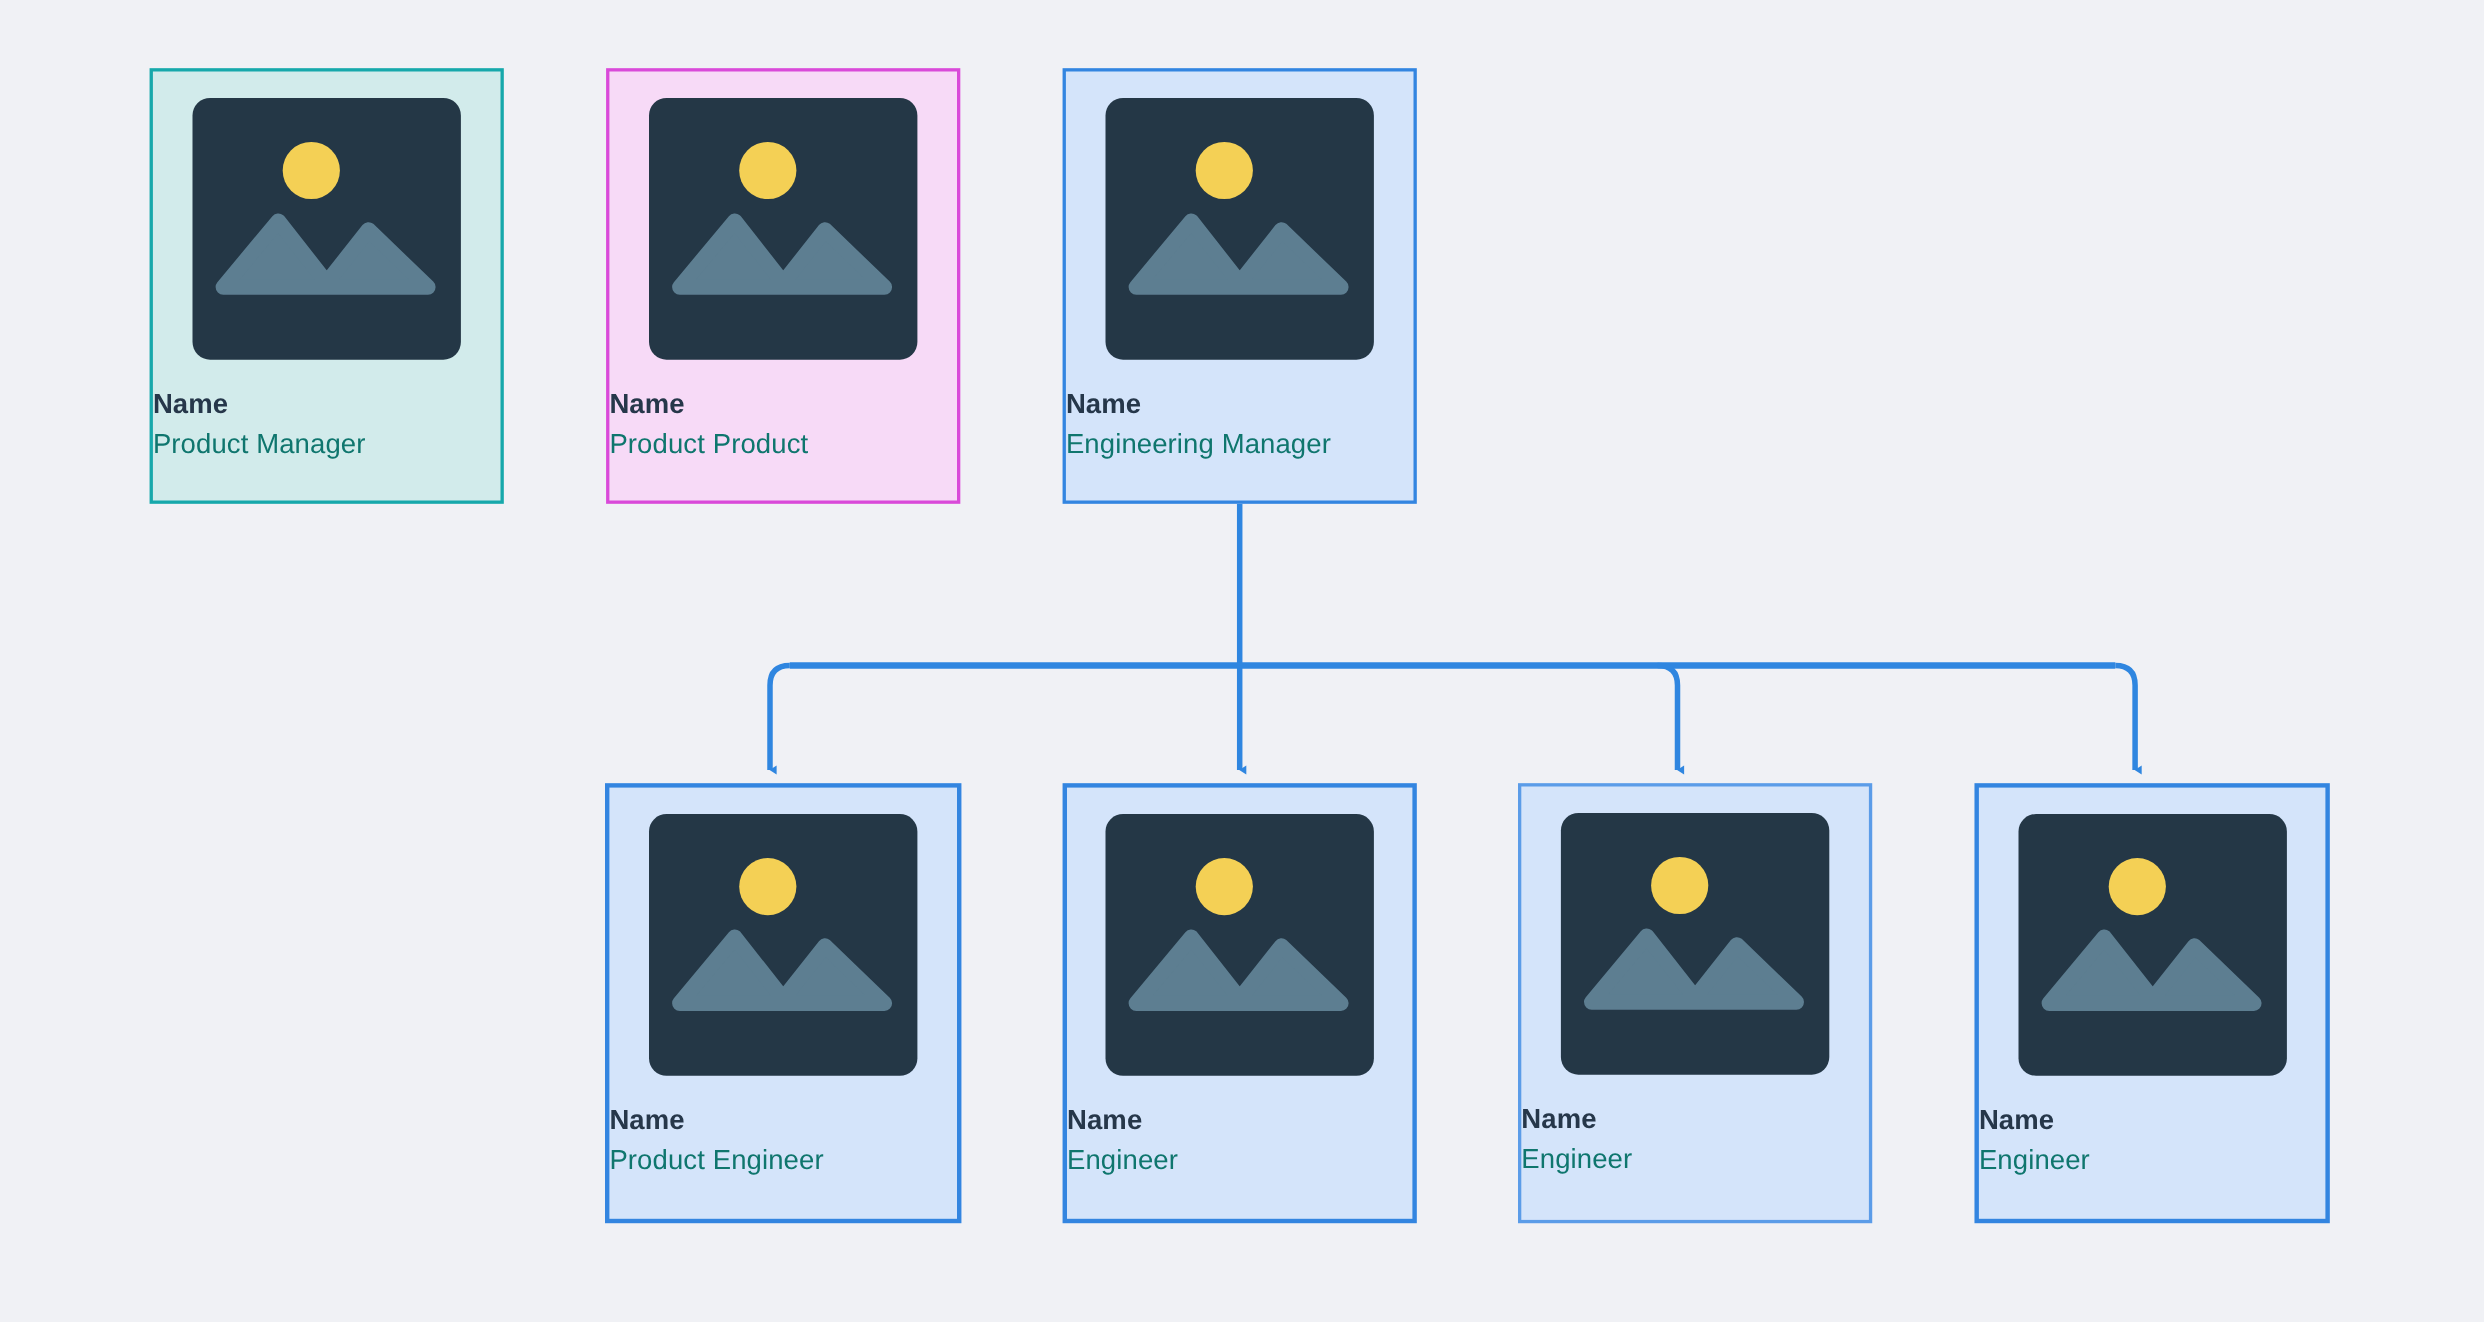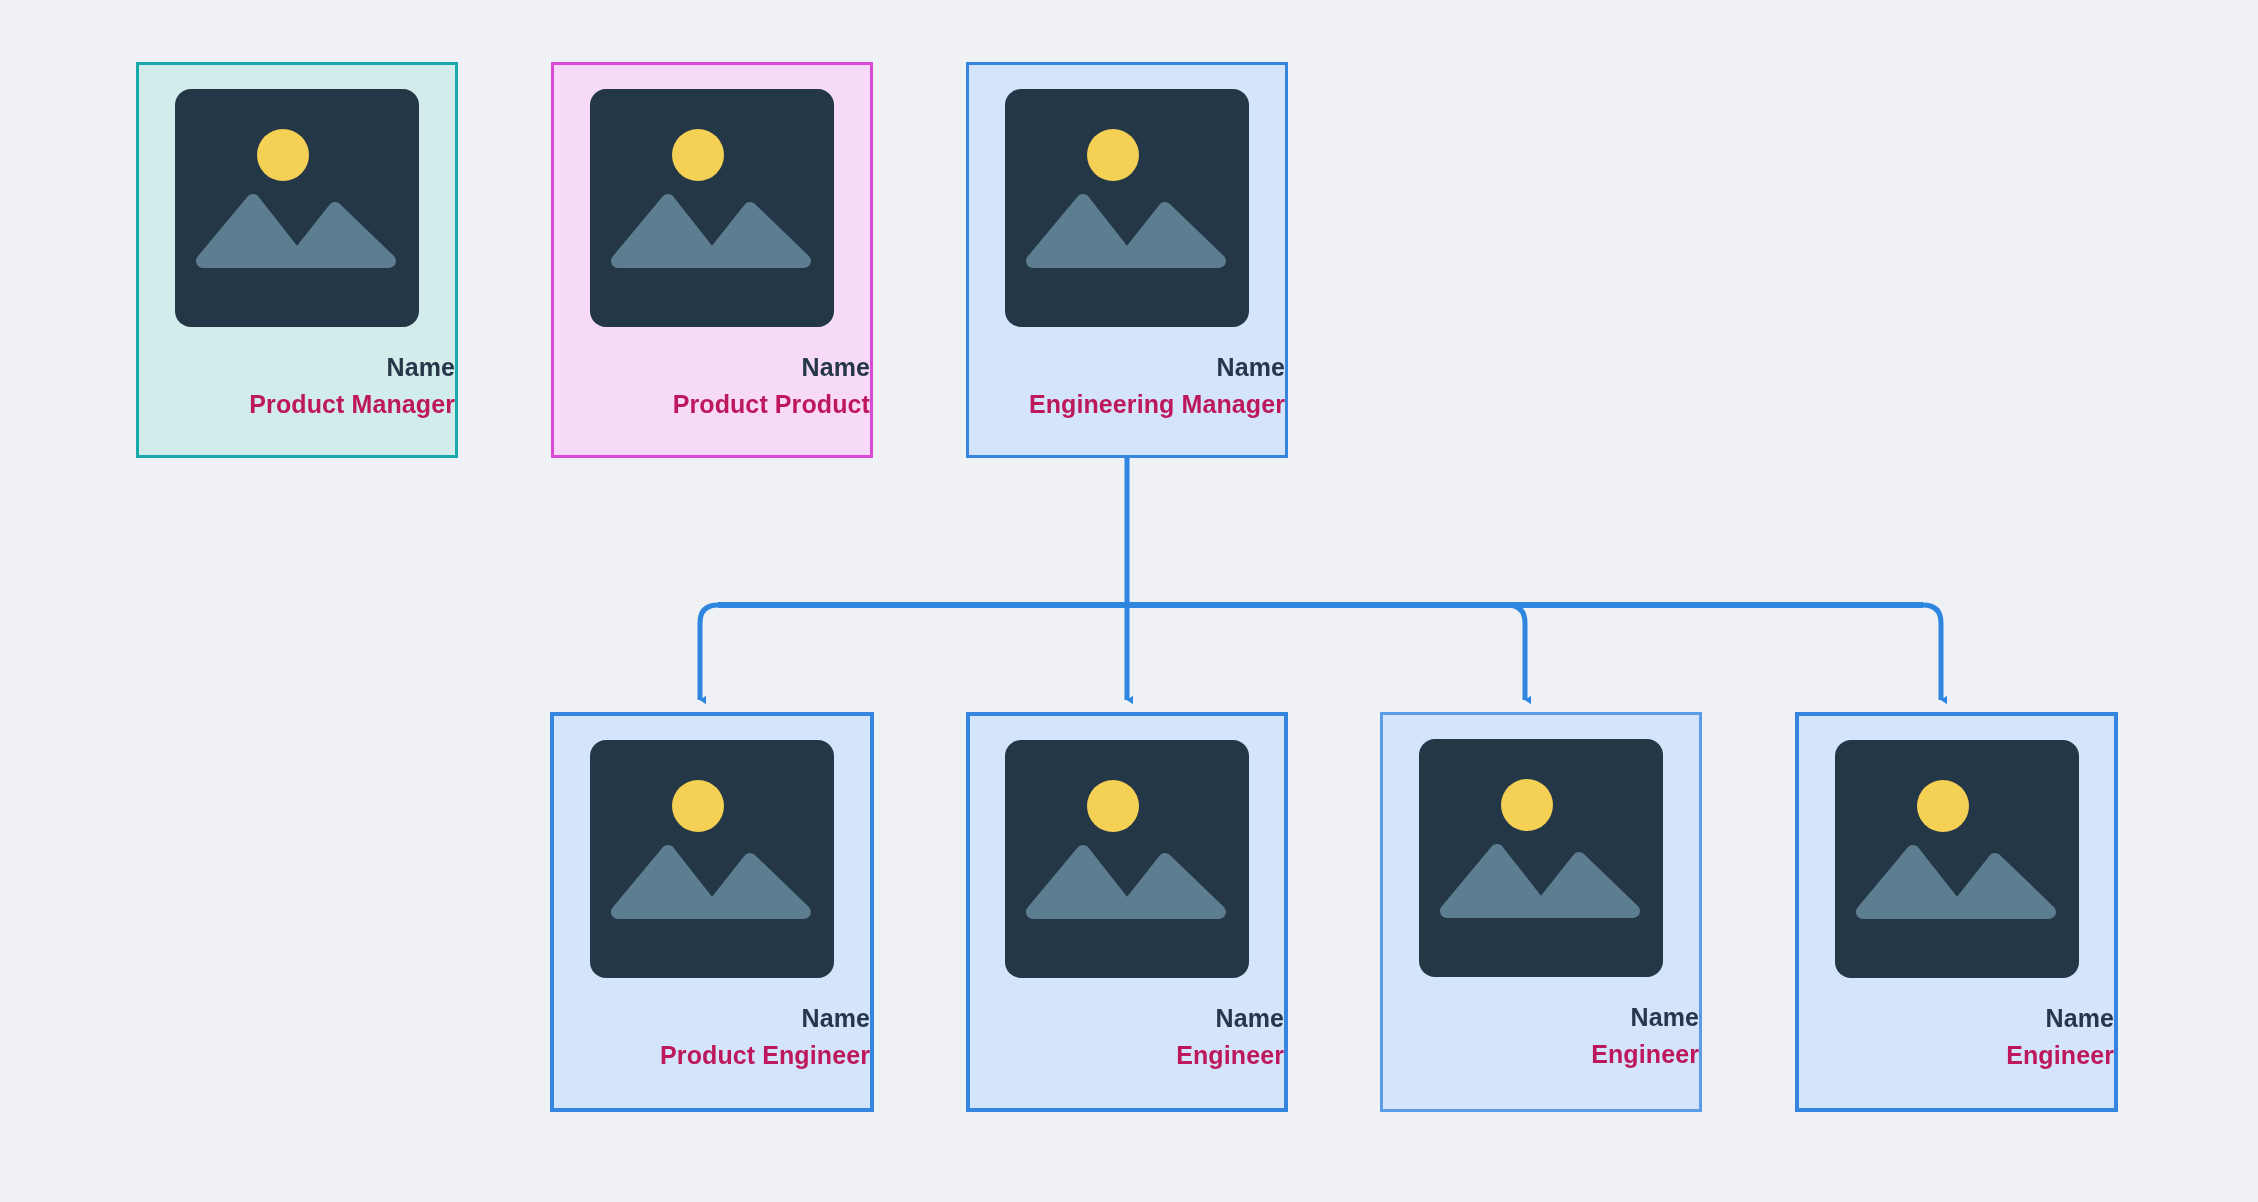--- a/index.html
+++ b/index.html
@@ -41,34 +41,34 @@
     border-radius:16px;
     background:#243746;
     position:relative;
     overflow:hidden;
     flex:0 0 auto;
   }
   .thumb svg { display:block; width:100%; height:100%; }
 
   .labels {
     width:100%;
-    text-align:right;
+    text-align:left;
     margin-top:24px;
   }
   .p-name {
     font-size:25px;
     font-weight:bold;
     color:#26374a;
     line-height:1.28;
     letter-spacing:0.1px;
   }
   .p-role {
     font-size:25px;
-    font-weight:bold;
-    color:#be185d;
+    font-weight:normal;
+    color:#0f766e;
     line-height:1.32;
     margin-top:5px;
     letter-spacing:0.1px;
   }
 </style>
 </head>
 <body>
 
 <div id="canvas">
 

